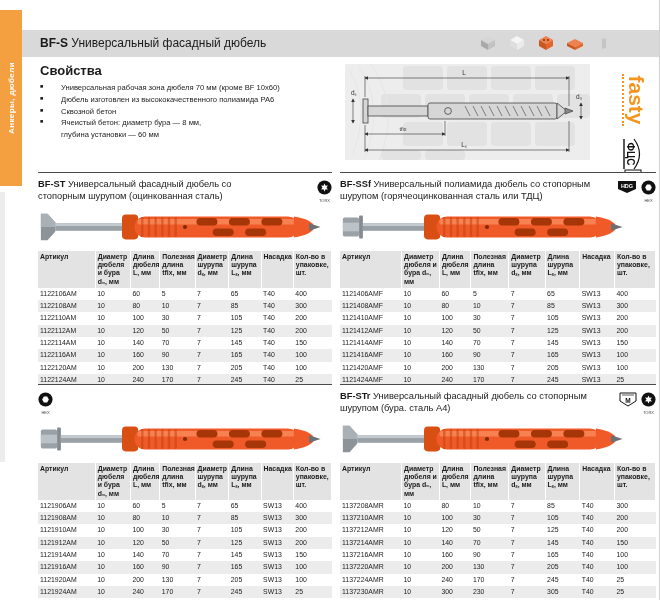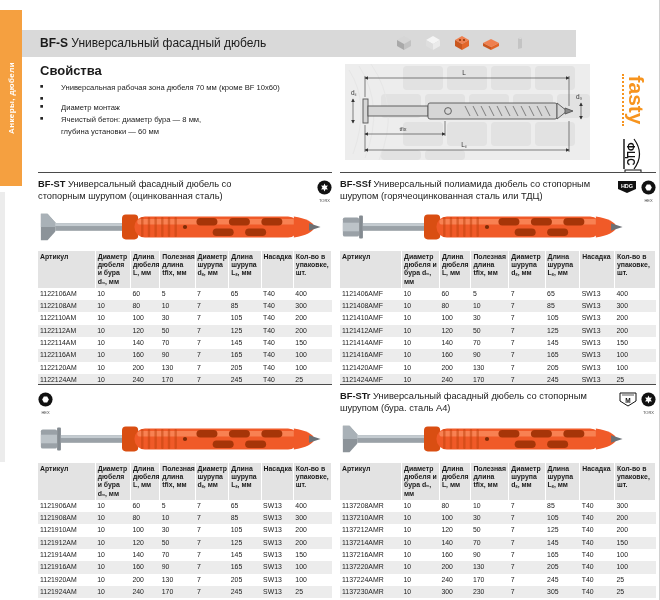--- a/index.html
+++ b/index.html
@@ -7,21 +7,21 @@
         font-family:"Liberation Sans",sans-serif;color:#1a1a1a;border-right:1px solid #d0d0d0;box-sizing:border-box;}
 
   
   .sidebar-tab{position:absolute;left:0;top:10px;width:22px;height:176px;background:#F5A040;
                display:flex;align-items:center;justify-content:center;}
   .sidebar-tab span{writing-mode:vertical-rl;transform:rotate(180deg);color:#fff;font-size:8px;
                     font-weight:bold;letter-spacing:.4px;white-space:nowrap;}
   .edge-strip{position:absolute;left:0;top:192px;width:5px;height:270px;background:#ececec;}
 
   
-  .header-band{position:absolute;left:22px;top:30px;width:554px;height:27px;background:#D9D9D9;}
+  .header-band{position:absolute;left:22px;top:30px;width:638px;height:27px;background:#D9D9D9;}
   .header-band .title{position:absolute;left:18px;top:0;line-height:27px;font-size:12px;white-space:nowrap;}
   .materials{position:absolute;right:46px;top:5px;display:flex;gap:9px;align-items:flex-end;}
   .materials svg{display:block;}
 
   
   .props{position:absolute;left:40px;top:63px;width:300px;}
   .props h3{margin:0 0 4px 0;font-size:13px;}
   .prop-row{display:flex;font-size:7.6px;line-height:1.55;color:#222;gap:12px;}
   .prop-row .bullet{width:9px;flex:none;font-size:5.5px;}
 
@@ -113,24 +113,25 @@
 
   <div class="props">
     <h3>Свойства</h3>
     <div>
         <div class="prop-row">
           <span class="bullet">■</span>
           <span>Универсальная рабочая зона дюбеля 70 мм (кроме BF 10x60)</span>
         </div>
         <div class="prop-row">
           <span class="bullet">■</span>
+          <span>Дюбель изготовлен из высококачественного полиамида PA6</span>
         </div>
         <div class="prop-row">
           <span class="bullet">■</span>
-          <span>Диаметр монтаж</span>
+          <span>Сквозной бетон</span>
         </div>
         <div class="prop-row">
           <span class="bullet">■</span>
           <span>Ячеистый бетон: диаметр бура — 8 мм,</span>
         </div>
         <div class="prop-row">
           <span class="bullet"></span>
           <span>глубина установки — 60 мм</span>
         </div>
       </div>

